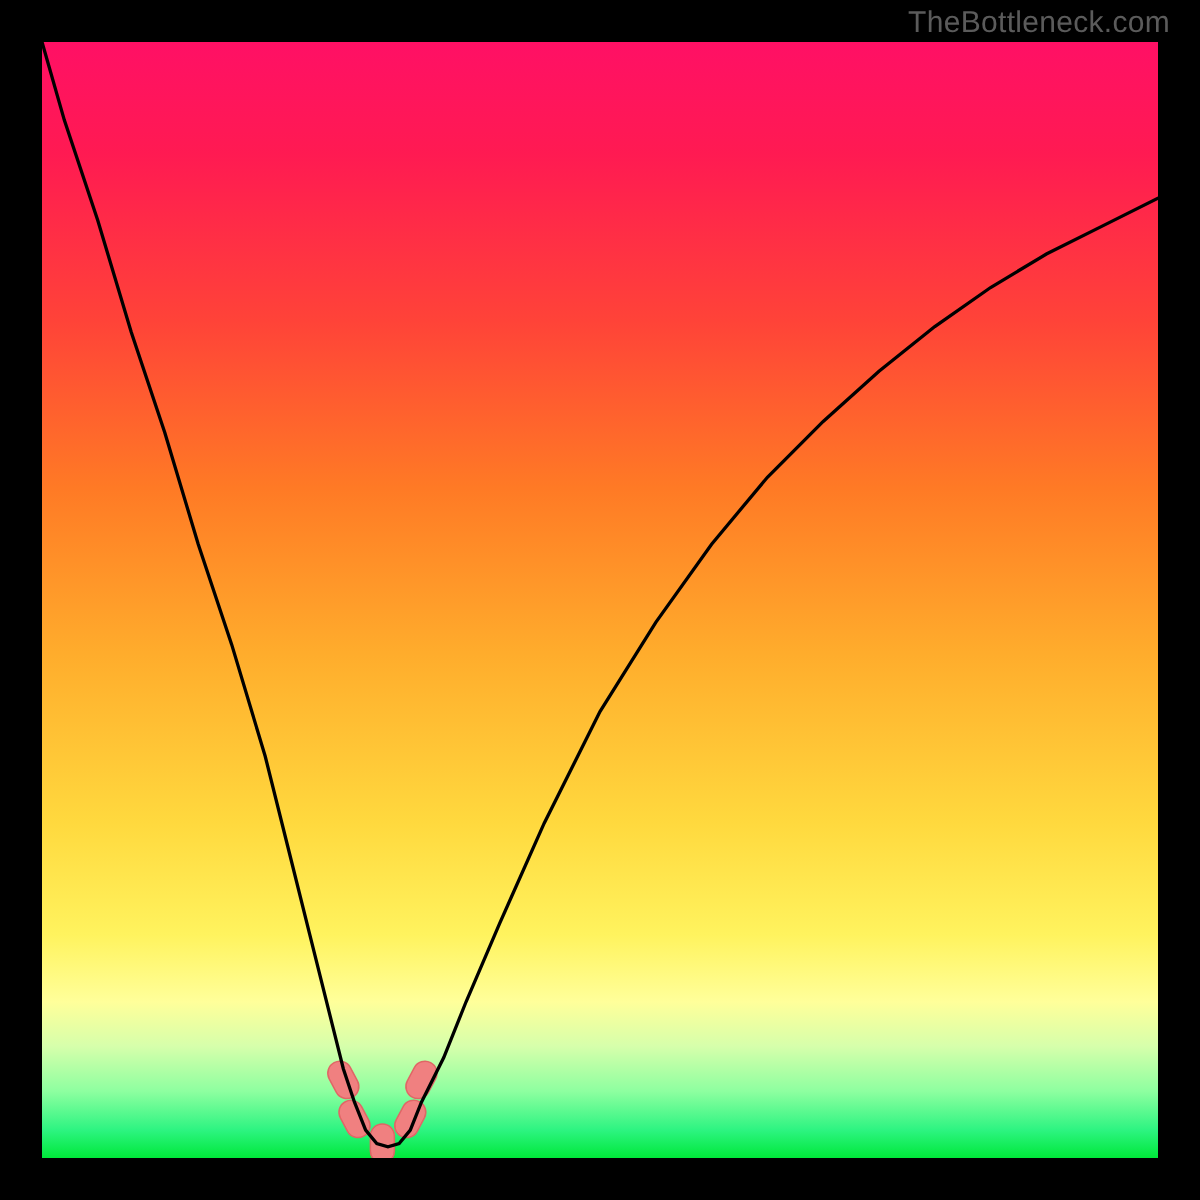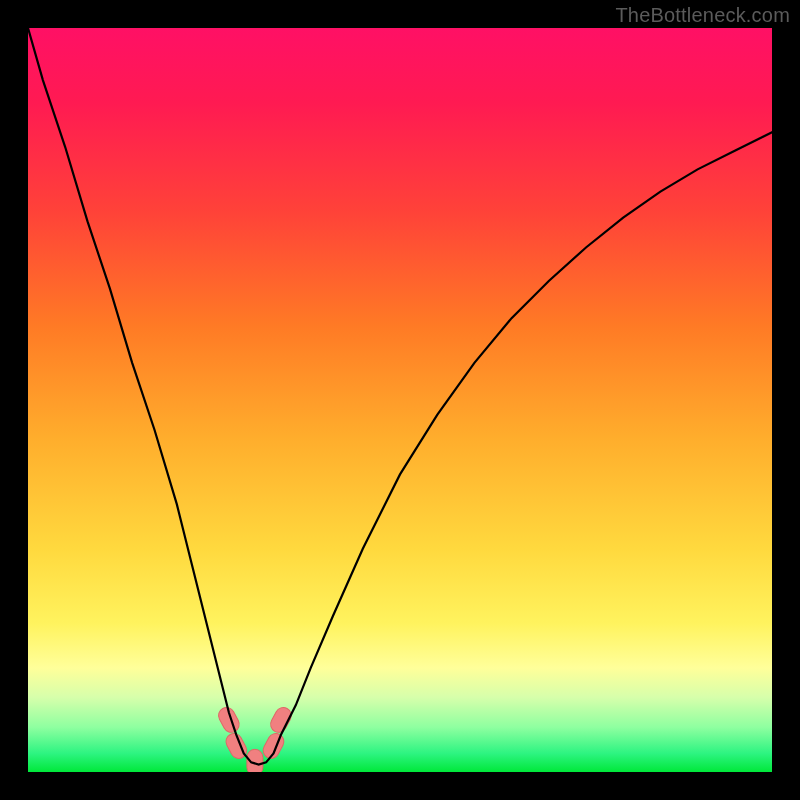--- a/index.html
+++ b/index.html
@@ -23,21 +23,21 @@
   }
   .curve-svg {
     position: absolute;
     inset: 0;
     width: 100%;
     height: 100%;
   }
   .watermark {
     position: absolute;
     top: 4px;
-    right: 10px;
+    right: 20px;
     font-family: Arial, Helvetica, sans-serif;
     font-size: 20px;
     color: #5b5b5b;
     letter-spacing: 0.2px;
   }
 </style>
 </head>
 <body>
 
 <div class="stage">

